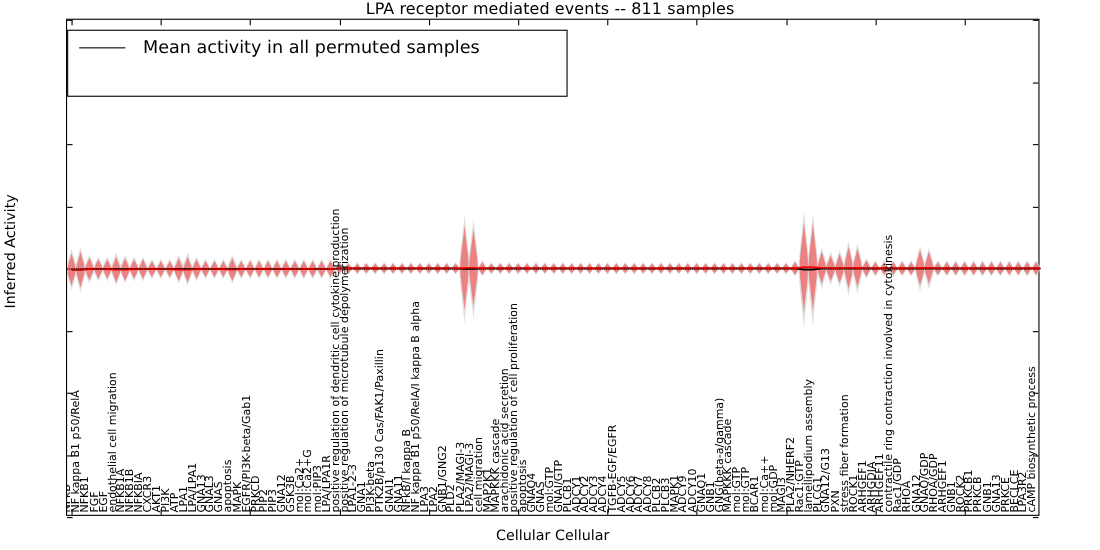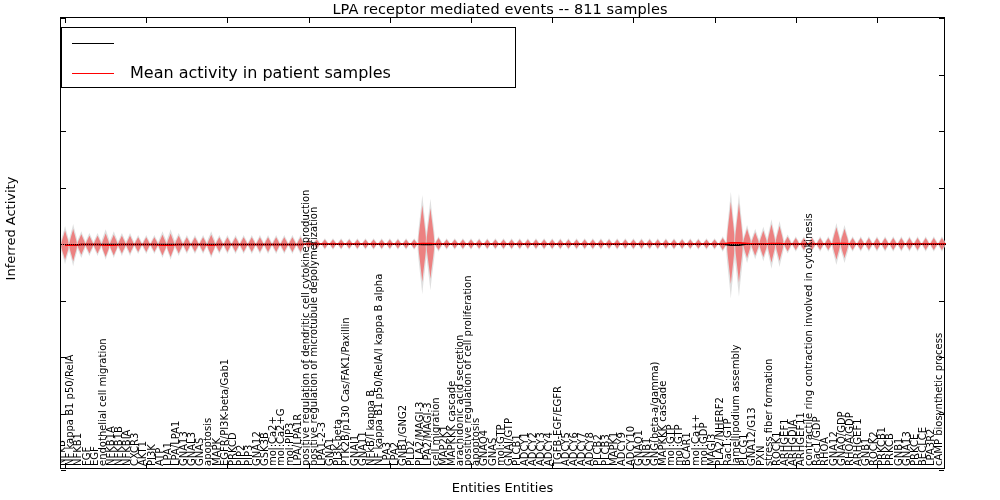--- a/index.html
+++ b/index.html
@@ -1306,25 +1306,22 @@
       <div class="xtl" style="left: 827.306px;">PRKCB1</div>
       <div class="xtl" style="left: 835.425px;">PRKCB</div>
       <div class="xtl" style="left: 843.544px;">GNB1</div>
       <div class="xtl" style="left: 851.663px;">GNA13</div>
       <div class="xtl" style="left: 859.783px;">PRKCE</div>
       <div class="xtl" style="left: 867.902px;">BECLCE</div>
       <div class="xtl" style="left: 876.021px;">LPA3R2</div>
       <div class="xtl" style="left: 884.14px;">cAMP biosynthetic process</div>
     </div>
 
-  <div class="xlabel">Entities Entities</div>
+  <div class="xlabel">Cellular Cellular</div>
 
   <div class="legend">
     <div class="legend-row">
       <span class="legend-line"></span>
-    </div>
-    <div class="legend-row">
-      <span class="legend-line red"></span>
-      <span class="legend-text">Mean activity in patient samples</span>
+      <span class="legend-text">Mean activity in all permuted samples</span>
     </div>
   </div>
 
 </div>
 
 </body></html>

